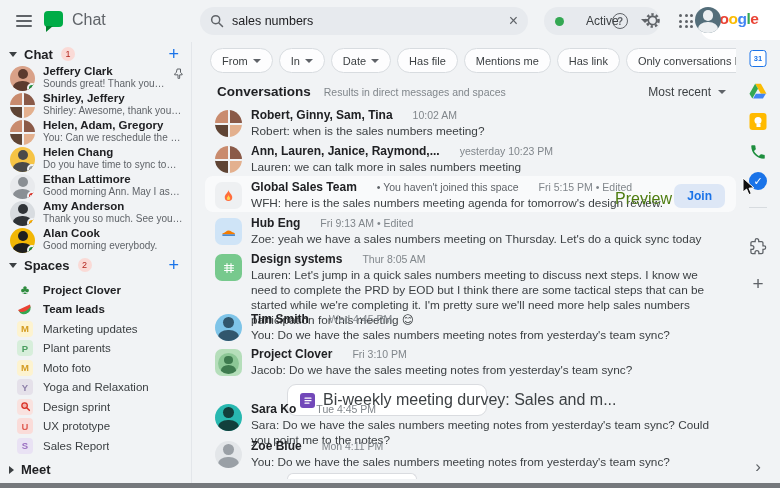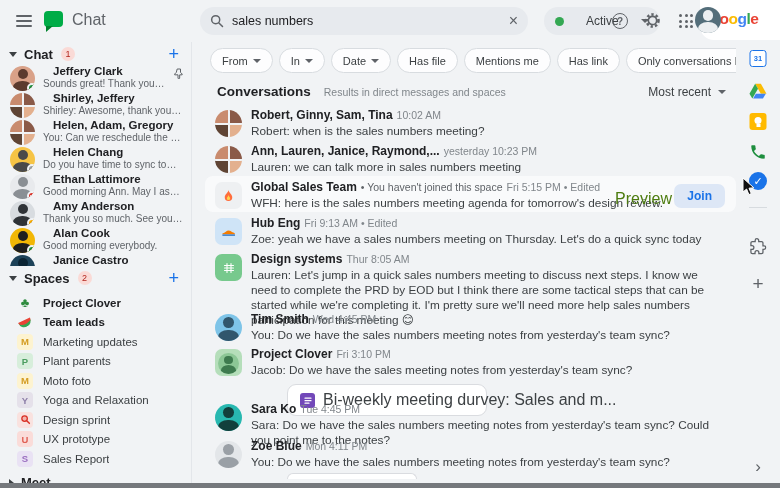--- a/index.html
+++ b/index.html
@@ -52,21 +52,21 @@
   .section-head { display:flex; align-items:center; height:20px; padding:0 12px 0 9px; margin-top:2px; cursor:pointer; }
   .tri-down { width:0;height:0;border-left:4px solid transparent;border-right:4px solid transparent;border-top:5px solid #3c4043; flex:none; }
   .tri-right { width:0;height:0;border-top:4px solid transparent;border-bottom:4px solid transparent;border-left:5px solid #3c4043; flex:none; }
   .section-head .s-lbl { font-size:13px; font-weight:bold; color:#202124; margin-left:7px; }
   .num-badge { min-width:14px; height:14px; border-radius:7px; background:#fadad6; color:#b3261e; font-size:9px; display:flex; align-items:center; justify-content:center; margin-left:8px; padding:0 3px; }
   .section-head .plus { margin-left:auto; color:#1a73e8; font-size:18px; font-weight:400; line-height:1; cursor:pointer; }
 
   .chat-item { display:flex; align-items:flex-start; height:27px; padding:1px 8px 0 10px; gap:8px; cursor:pointer; }
   .chat-item .av { width:25px; height:25px; margin-top:1px; }
   .chat-txt { flex:1; min-width:0; }
-  .chat-name { font-size:11.5px; font-weight:bold; color:#202124; line-height:13px; white-space:nowrap; overflow:hidden; text-overflow:ellipsis;margin-left:10px; }
+  .chat-name { font-size:11.5px; font-weight:bold; color:#202124; line-height:13px; white-space:nowrap; overflow:hidden; text-overflow:ellipsis; }
   .chat-prev { font-size:10px; color:#5f6368; line-height:12px; white-space:nowrap; overflow:hidden; text-overflow:ellipsis; }
   .pin-ic { flex:none; margin-top:3px; }
 
   .space-item { display:flex; align-items:center; height:19.5px; padding-left:17px; gap:10px; cursor:pointer; }
   .tile16 { width:16px; height:16px; border-radius:4px; font-size:9.5px; font-weight:bold; display:flex; align-items:center; justify-content:center; flex:none; }
   .space-name { font-size:11.5px; color:#3c4043; white-space:nowrap; overflow:hidden; text-overflow:ellipsis; }
   .space-item.unread .space-name { font-weight:bold; color:#202124; }
   .melon { width:13px; height:7px; background:#ea4335; border-bottom:3px solid #34a853; border-radius:0 0 11px 11px; transform:rotate(-25deg); margin-top:2px; }
 
   
@@ -76,21 +76,21 @@
   .conv-head { position:absolute; left:12px; right:10px; top:42px; display:flex; align-items:baseline; }
   .conv-title { font-size:13.5px; font-weight:bold; color:#202124; }
   .conv-sub { font-size:10.5px; color:#80868b; margin-left:13px; }
   .sort { margin-left:auto; display:flex; align-items:center; gap:7px; font-size:12px; color:#3c4043; cursor:pointer; }
 
   .results { position:absolute; left:0; right:0; top:62px; }
   .crow { position:relative; display:flex; gap:9px; padding:4px 10px 0 10px; cursor:pointer; }
   .crow .av { width:27px; height:27px; margin-top:2px; }
   .tile28 { width:27px; height:27px; border-radius:7px; display:flex; align-items:center; justify-content:center; flex:none; margin-top:2px; }
   .ctxt { flex:1; min-width:0; }
-  .nameline { display:flex; align-items:center; gap:4px; line-height:15px; }
+  .nameline { display:flex; align-items:center; gap:20px; line-height:15px; }
   .cname { font-size:12px; font-weight:bold; color:#202124; white-space:nowrap; }
   .cmeta { font-size:10.5px; color:#5f6368; white-space:nowrap; }
   .ctime { font-size:10.5px; color:#80868b; white-space:nowrap; }
   .csnip { font-size:11.8px; color:#3c4043; line-height:15px; margin-top:1px; max-width:535px; }
   .r-hl { background:rgba(250,251,252,.9); border-radius:8px; }
   .preview-btn { position:absolute; right:64px; top:14px; color:#4d7c0f; font-size:16px; font-weight:normal; cursor:pointer; }
   .join-btn { position:absolute; right:11px; top:8px; background:#dde7f6; color:#1a73e8; font-size:12px; font-weight:bold; padding:5px 13px; border-radius:7px; border:none; cursor:pointer; font-family:inherit; }
   .attach-card { display:flex; align-items:center; gap:8px; margin:6px 0 4px 36px; width:fit-content; max-width:200px; background:#fff; border:1px solid #dadce0; border-radius:9px; padding:6px 12px; font-size:16px; color:#3c4043; cursor:pointer; white-space:nowrap; }
   .forms-ic { width:15px; height:15px; border-radius:3px; background:#7248b9; flex:none; }
   .attach-stub { height:6px; width:130px; margin:3px 0 0 36px; background:#fff; border:1px solid #dadce0; border-bottom:none; border-radius:8px 8px 0 0; }
@@ -235,26 +235,20 @@
     <div class="chat-item">
       <div class="av pav" style="background:#f2b705;--p:#1f1f1f">
           <span class="badge-dot bd-green"></span>
         </div>
       <div class="chat-txt">
           <div class="chat-name">Alan Cook</div>
           <div class="chat-prev">Good morning everybody.</div>
         </div>
     </div>
 
-    <div class="chat-item" style="height:13px; overflow:hidden">
-      <div class="av pav" style="background:#1d4258;--p:#0b2433"></div>
-      <div class="chat-txt">
-          <div class="chat-name">Janice Castro</div>
-        </div>
-    </div>
 
     <div class="section-head">
       <span class="tri-down"></span>
       <span class="s-lbl">Spaces</span>
       <span class="num-badge">2</span>
       <span class="plus">+</span>
     </div>
 
     <div style="padding-top:5px">
       <div class="space-item unread">

